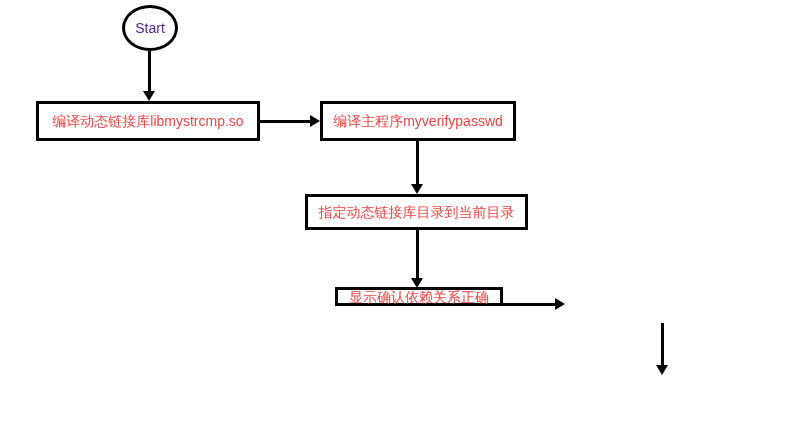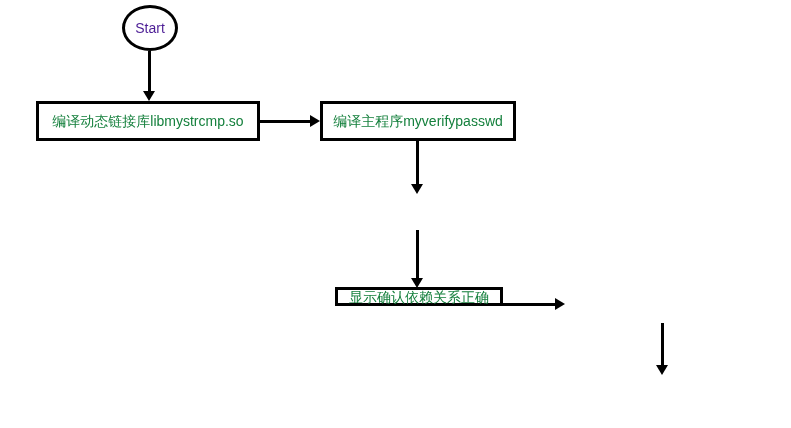--- a/index.html
+++ b/index.html
@@ -18,21 +18,21 @@
   .node {
     position: absolute;
     box-sizing: border-box;
     display: flex;
     align-items: center;
     justify-content: center;
     background: #ffffff;
   }
   .process {
     border: 3px solid #000000;
-    color: #15803d;
+    color: #ef4444;
     font-size: 14px;
     line-height: 1;
     white-space: nowrap;
     letter-spacing: 0px;
   }
   .terminator {
     border: 3px solid #000000;
     border-radius: 50%;
     color: #4c1d95;
     font-size: 14px;
@@ -79,20 +79,23 @@
   <div class="edge edge-h" style="left:260px; top:120px; width:52px;"></div>
   <div class="arrowhead arrow-right" style="left:310px; top:115px;"></div>
 
   <div class="node process" style="left:320px; top:101px; width:196px; height:40px;">
     <span>编译主程序myverifypasswd</span>
   </div>
 
   <div class="edge edge-v" style="left:416px; top:141px; height:45px;"></div>
   <div class="arrowhead arrow-down" style="left:411px; top:184px;"></div>
 
+  <div class="node process" style="left:305px; top:194px; width:223px; height:36px;">
+    <span>指定动态链接库目录到当前目录</span>
+  </div>
 
   <div class="edge edge-v" style="left:416px; top:230px; height:50px;"></div>
   <div class="arrowhead arrow-down" style="left:411px; top:278px;"></div>
 
   <div class="node process" style="left:335px; top:287px; width:168px; height:19px;text-align:center;">
     <span>显示确认依赖关系正确</span>
   </div>
 
   <div class="edge edge-h" style="left:503px; top:303px; width:53px;"></div>
   <div class="arrowhead arrow-right" style="left:555px; top:298px;"></div>

